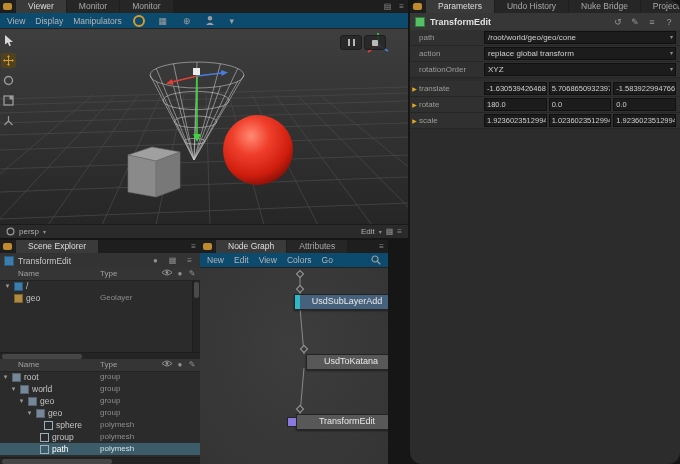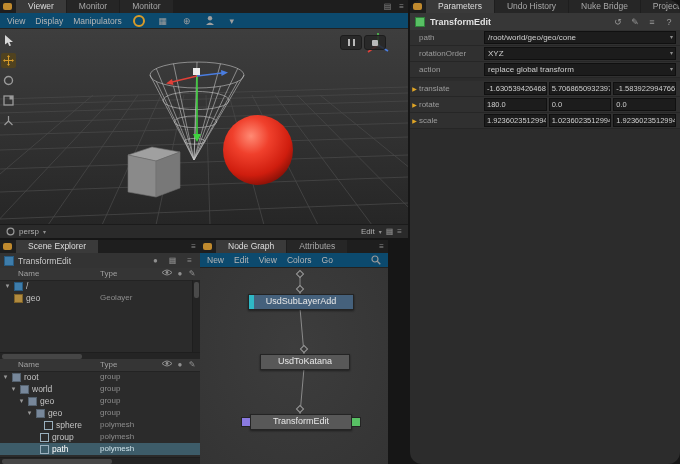--- a/index.html
+++ b/index.html
@@ -55,21 +55,21 @@
   .nico.m{background:transparent;border:1px solid #9ab0be;}
   .vscroll{position:absolute;width:7px;background:#242424;border-left:1px solid #1e1e1e;}
   .vthumb{position:absolute;left:1px;width:5px;background:#4a4a4a;border-radius:2px;}
   .hscroll{position:absolute;left:0;right:0;height:7px;background:#242424;border-top:1px solid #1e1e1e;}
   .hthumb{position:absolute;top:1px;height:5px;background:#464646;border-radius:2px;}
   
   #nodegraph{left:200px;top:240px;width:188px;height:224px;}
   .graph{position:absolute;left:0;right:0;top:28px;bottom:0;
          background:radial-gradient(ellipse at 50% 40%,#3d3d3d 0%,#343434 100%);}
   .gnode{position:absolute;height:14px;line-height:13px;font-size:9px;color:#e8e8e8;text-align:center;
-         border:1px solid #242424;box-shadow:0 1px 2px rgba(0,0,0,.45);}
+         border:1px solid #242424;box-shadow:0 1px 2px rgba(0,0,0,.45);margin-left:46px;}
   .gnode .stripe{position:absolute;left:0;top:0;bottom:0;width:5px;background:#2fb8c6;}
   .flag{position:absolute;width:8px;height:8px;top:2px;border:1px solid #242424;}
   
   #params{left:410px;top:0;width:270px;height:464px;background:#2c2c2c;border-radius:12px;}
   .phead{position:absolute;left:0;right:0;top:13px;height:17px;background:#373737;border-bottom:1px solid #222;
          display:flex;align-items:center;gap:5px;padding:0 5px;}
   .greensq{width:8px;height:8px;background:#58c064;border:1px solid #2f7f3a;flex:none;}
   .ptitle{font-size:9px;color:#e2e2e2;font-weight:bold;}
   .phico{font-size:9px;color:#9a9a9a;width:12px;text-align:center;}
   .prows{position:absolute;left:0;right:0;top:30px;}
@@ -444,31 +444,31 @@
     <div class="prow">
       <span class="pmark"></span>
       <span class="plabel">path</span>
       <span class="pfield">
         <span>/root/world/geo/geo/cone</span>
         <span class="caret">▾</span>
       </span>
     </div>
     <div class="prow">
       <span class="pmark"></span>
+      <span class="plabel">action</span>
+      <span class="pfield">
+        <span>replace global transform</span>
+        <span class="caret">▾</span>
+      </span>
+    </div>
+    <div class="prow">
+      <span class="pmark"></span>
       <span class="plabel">rotationOrder</span>
       <span class="pfield">
         <span>XYZ</span>
-        <span class="caret">▾</span>
-      </span>
-    </div>
-    <div class="prow">
-      <span class="pmark"></span>
-      <span class="plabel">action</span>
-      <span class="pfield">
-        <span>replace global transform</span>
         <span class="caret">▾</span>
       </span>
     </div>
     <div class="pgap"></div>
     <div class="prow">
       <span class="pmark">▶</span>
       <span class="plabel">translate</span>
       <span class="num">-1.630539426468677</span>
       <span class="num">5.7068650932397675</span>
       <span class="num">-1.5839229947662365</span>

